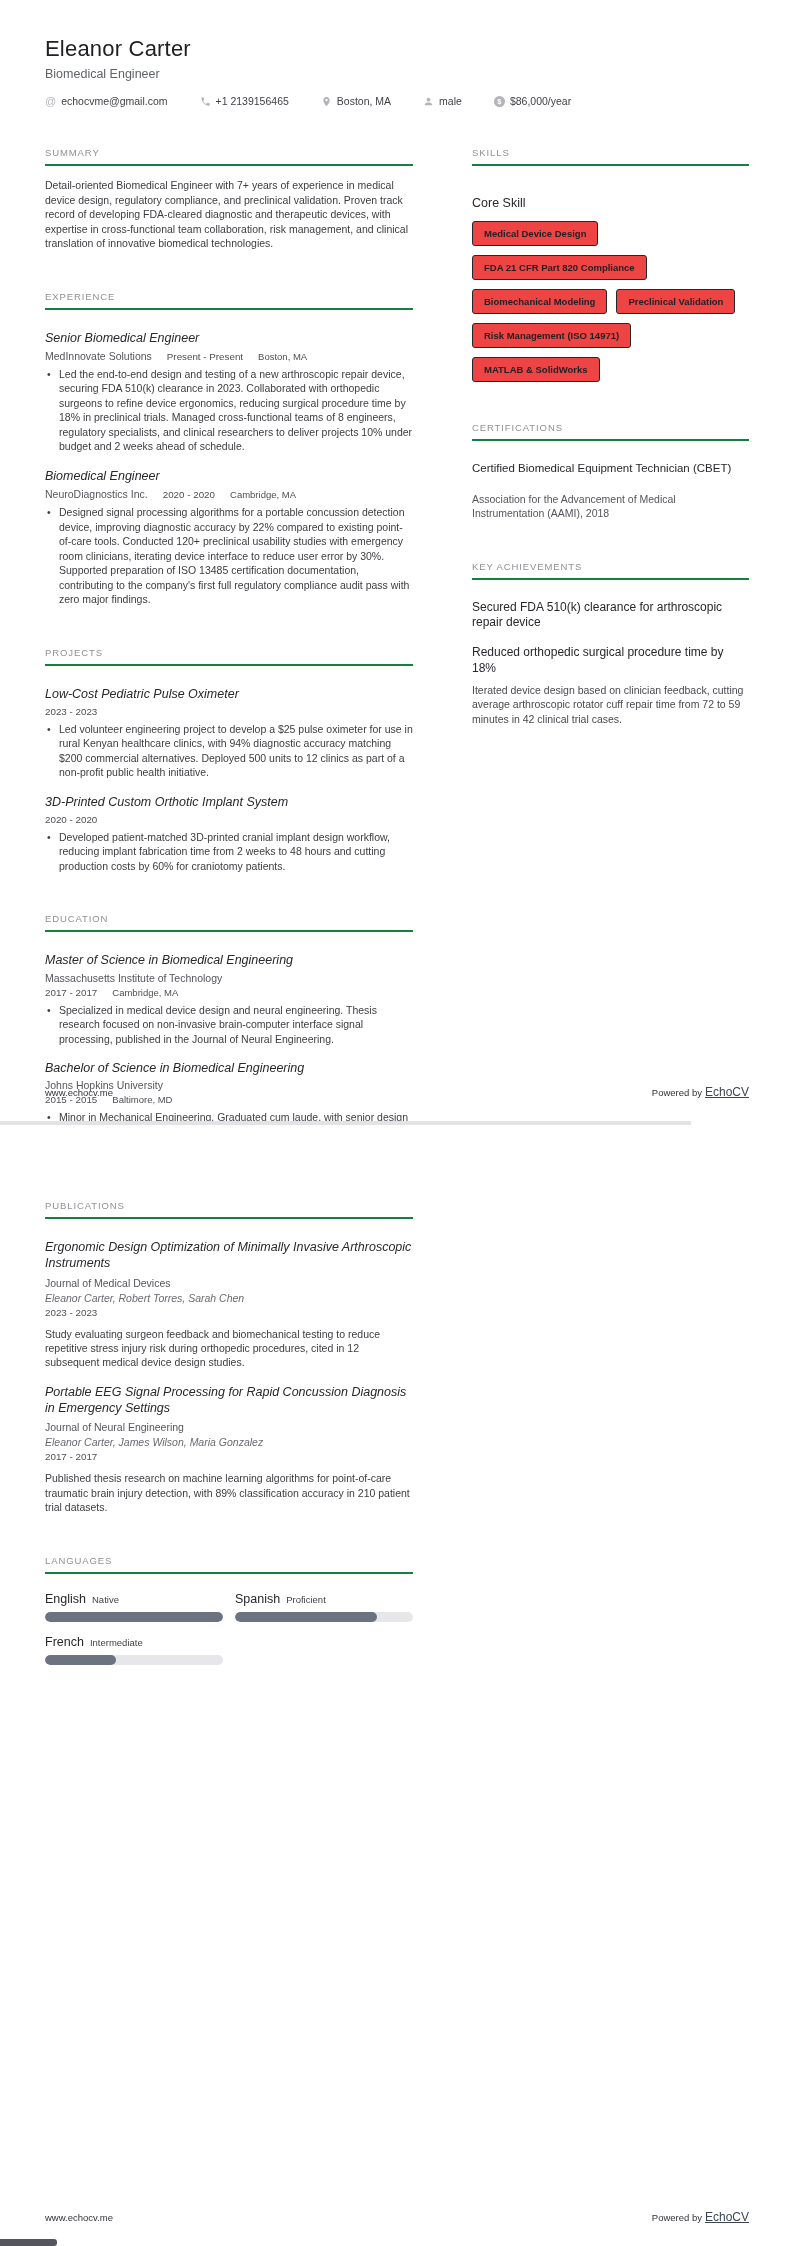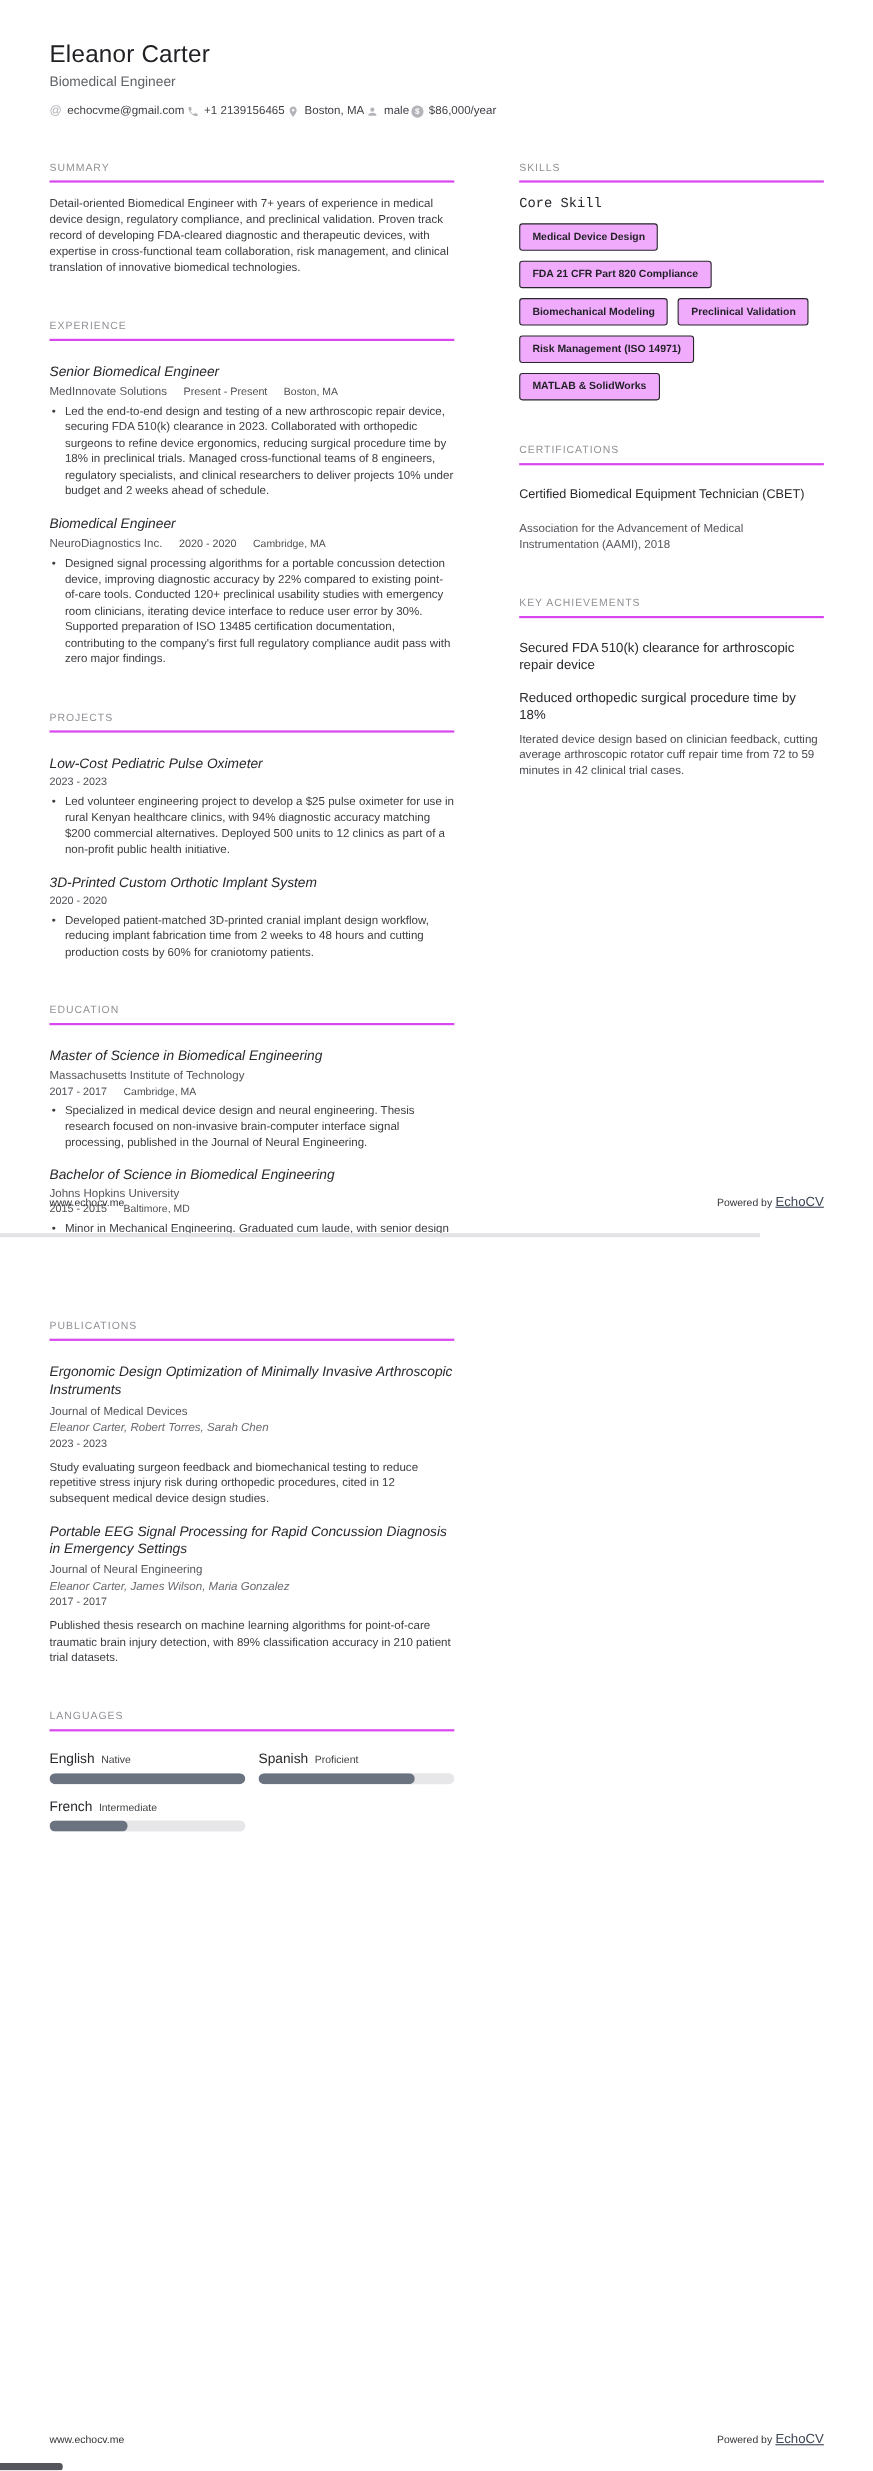--- a/index.html
+++ b/index.html
@@ -19,58 +19,58 @@
     overflow: hidden;
   }
   .page-gap { height: 4px; background: #e3e3e6; }
 
   .page-inner-1 { padding: 36px 45px 0 45px; }
   .page-inner-2 { padding: 75px 45px 0 45px; }
 
   
   h1.name { font-size: 22px; font-weight: 500; color: #202124; line-height: 1.15; letter-spacing: .2px; }
   .job-title { font-size: 12.5px; color: #5f6368; margin-top: 6px; }
-  .contact-row { display: flex; align-items: center; gap: 2px; margin-top: 14px; }
+  .contact-row { display: flex; align-items: center; gap: 32px; margin-top: 14px; }
   .contact { display: inline-flex; align-items: center; gap: 5px; font-size: 10.5px; color: #3f3f46; }
   .cicon { display: inline-flex; align-items: center; justify-content: center; color: #b3b3b9; }
   .cicon svg { display: block; }
   .at-icon::before { content: "@"; font-size: 11px; color: #b3b3b9; }
   .money-icon { width: 11px; height: 11px; border-radius: 50%; background: #b3b3b9; color: #fff; font-size: 7.5px; font-weight: 700; }
   .money-icon::before { content: "$"; }
 
   
   .columns { display: flex; gap: 59px; align-items: flex-start; }
   .col-left { width: 368px; flex: 0 0 368px; }
   .col-right { width: 277px; flex: 0 0 277px; }
 
   
   .sec { margin-top: 40px; }
   .sec-h {
     font-size: 9.5px; letter-spacing: .9px; color: #909096;
-    border-bottom: 2px solid #d946ef; padding-bottom: 6px;
+    border-bottom: 2px solid #15803d; padding-bottom: 6px;
   }
 
   .item { margin-top: 14px; }
   .item.first { margin-top: 20px; }
   .item-title { font-size: 12.5px; color: #28282d; font-weight: 500; line-height: 1.3; font-style: italic; }
   .meta-row { display: flex; align-items: baseline; gap: 15px; margin-top: 4px; flex-wrap: wrap; }
   .company, .school-name { font-size: 10.5px; color: #55555c; }
   .dates { font-size: 9.8px; color: #4f4f55; }
   .loc { font-size: 9.5px; color: #4f4f55; }
   .bullet { position: relative; padding-left: 14px; margin-top: 5px; font-size: 10.5px; line-height: 1.38; color: #3d3d42; }
   .bullet::before { content: "•"; position: absolute; left: 2px; top: 0; color: #3d3d42; }
   .para { font-size: 10.5px; line-height: 1.38; color: #3d3d42; margin-top: 12px; }
 
   
-  .group-label { font-size: 12.5px; color: #28282d; margin-top: 12px; font-family: Liberation Mono, monospace; }
+  .group-label { font-size: 12.5px; color: #28282d; margin-top: 30px; }
   .badges { display: flex; flex-wrap: wrap; gap: 9px; margin-top: 11px; }
   .badge {
     border: 1.5px solid #26262b; border-radius: 3px;
     padding: 6px 11px; font-size: 9.5px; font-weight: 700; color: #1f1f24;
-    background: #f0abfc; white-space: nowrap;
+    background: #ef4444; white-space: nowrap;
   }
 
   
   .cert-title { font-size: 11.5px; color: #28282d; line-height: 1.3; }
   .cert-issuer { font-size: 10.5px; color: #55555c; line-height: 1.35; margin-top: 16px; }
 
   
   .ach-title { font-size: 12px; color: #28282d; line-height: 1.32; }
   .ach-text { font-size: 10.5px; color: #4a4a50; line-height: 1.38; margin-top: 6px; }
 

